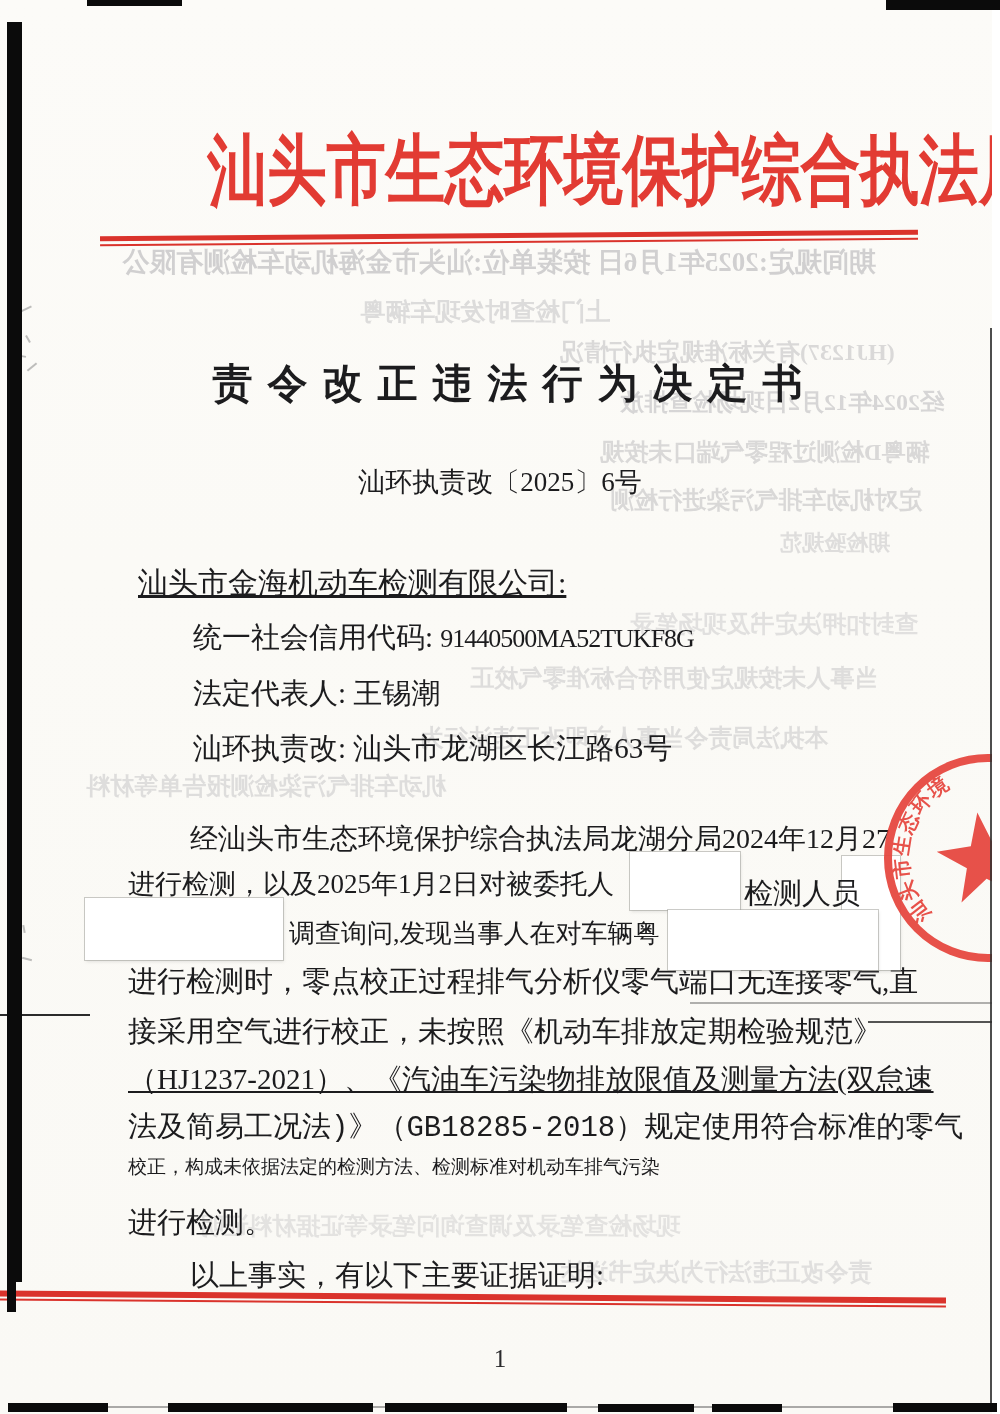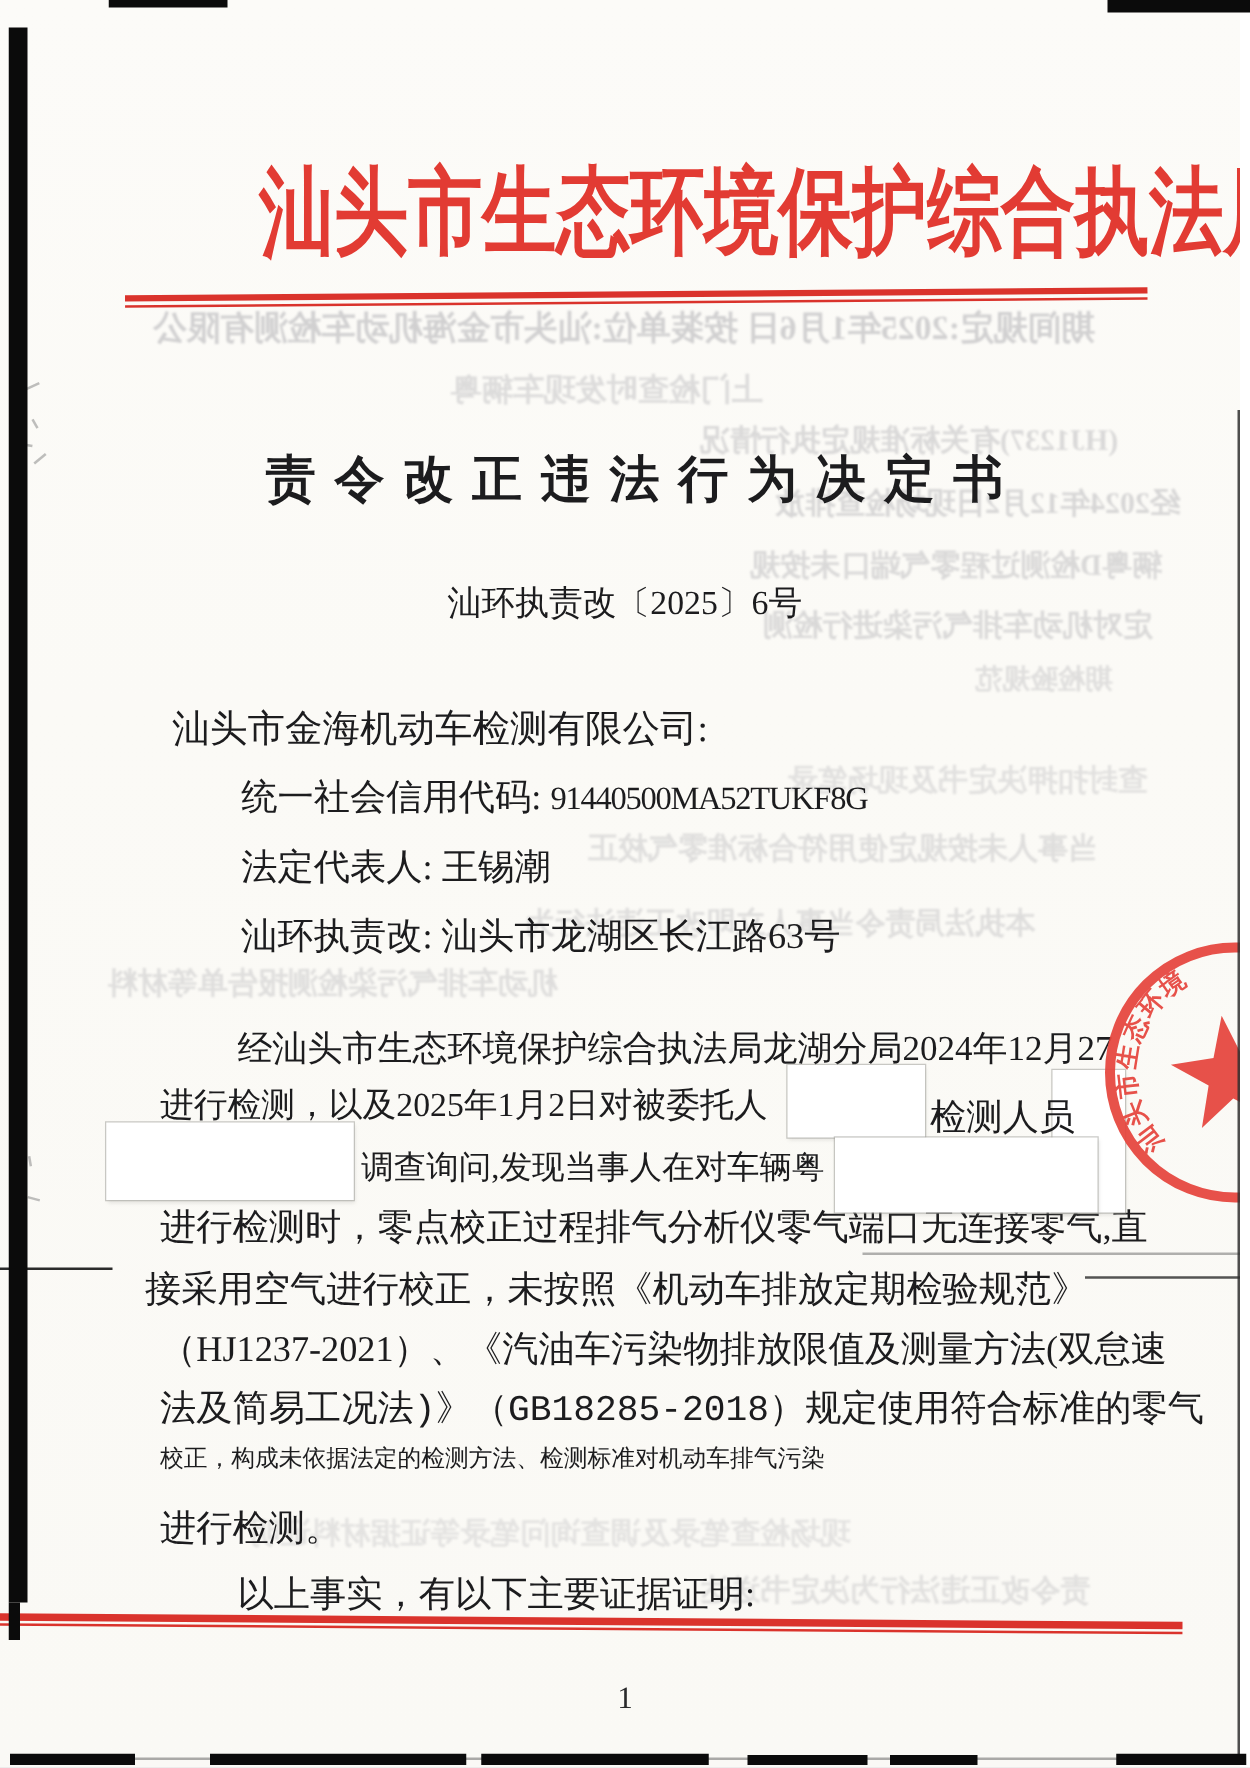--- a/index.html
+++ b/index.html
@@ -81,34 +81,34 @@
 
   <div class="agency">汕头市生态环境保护综合执法局</div>
   <div class="hrule">
     <div class="thick"></div>
     <div class="thin"></div>
   </div>
 
   <div class="t doc-title">责令改正违法行为决定书</div>
   <div class="t doc-num">汕环执责改〔2025〕6号</div>
 
-  <div class="t" style="left:138px;top:563px;font-size:30px;">汕头市金海机动车检测有限公司:</div>
+  <div class="t" style="left:138px;top:563px;font-size:30px;text-decoration:underline;">汕头市金海机动车检测有限公司:</div>
   <div class="t" style="left:193px;top:618px;font-size:29px;">
     <span>统一社会信用代码: </span><span class="latin">91440500MA52TUKF8G</span>
   </div>
   <div class="t" style="left:193px;top:674px;font-size:29px;">法定代表人: 王锡潮</div>
   <div class="t" style="left:193px;top:729px;font-size:29px;">汕环执责改: 汕头市龙湖区长江路63号</div>
 
   <div class="t" style="left:190px;top:820px;font-size:28px;">经汕头市生态环境保护综合执法局龙湖分局2024年12月27</div>
   <div class="t" style="left:128px;top:866px;font-size:27px;">进行检测，以及2025年1月2日对被委托人</div>
   <div class="t l2b" style="left:733px;top:874px;font-size:29px;">检测人员</div>
   <div class="t" style="left:128px;top:962px;font-size:29px;">进行检测时，零点校正过程排气分析仪零气端口无连接零气,直</div>
   <div class="t" style="left:289px;top:916px;font-size:26px;">调查询问,发现当事人在对车辆粤</div>
-  <div class="t" style="left:116px;top:1012px;font-size:29px;">接采用空气进行校正，未按照《机动车排放定期检验规范》</div>
-  <div class="t" style="left:128px;top:1060px;font-size:29px;">（HJ1237-2021）、《汽油车污染物排放限值及测量方法(双怠速</div>
+  <div class="t" style="left:128px;top:1012px;font-size:29px;">接采用空气进行校正，未按照《机动车排放定期检验规范》</div>
+  <div class="t" style="left:128px;top:1060px;font-size:29px;text-decoration:underline;">（HJ1237-2021）、《汽油车污染物排放限值及测量方法(双怠速</div>
   <div class="t" style="left:128px;top:1107px;font-size:29px;font-family:Liberation Mono, monospace;">法及简易工况法)》（GB18285-2018）规定使用符合标准的零气</div>
   <div class="t" style="left:128px;top:1154px;font-size:19px;">校正，构成未依据法定的检测方法、检测标准对机动车排气污染</div>
   <div class="t" style="left:128px;top:1203px;font-size:29px;">进行检测。</div>
   <div class="t" style="left:190px;top:1256px;font-size:29px;">以上事实，有以下主要证据证明:</div>
 
   <div class="seal">
     <svg width="240" height="240" viewBox="0 0 240 240">
       <circle cx="112" cy="114" r="100" fill="none" stroke="#e6453d" stroke-width="8"></circle>
       <path fill="#e6453d" d="M101.3 68.5 L116.9 99.2 L151.2 95 L126.7 119.3 L141.4 150.5 L110.6 134.8 L85.5 158.4 L90.9 124.3 L60.7 107.7 L94.8 102.3 Z"></path>
       <defs>

